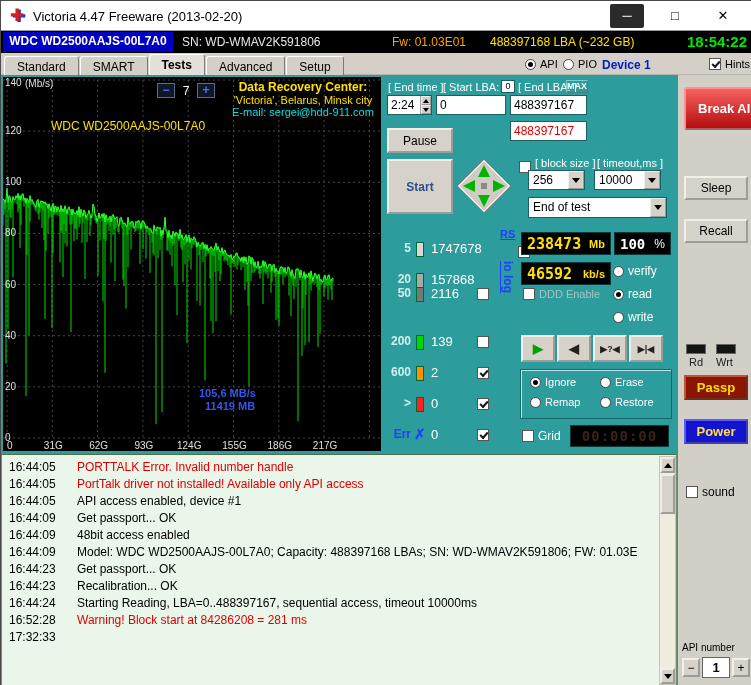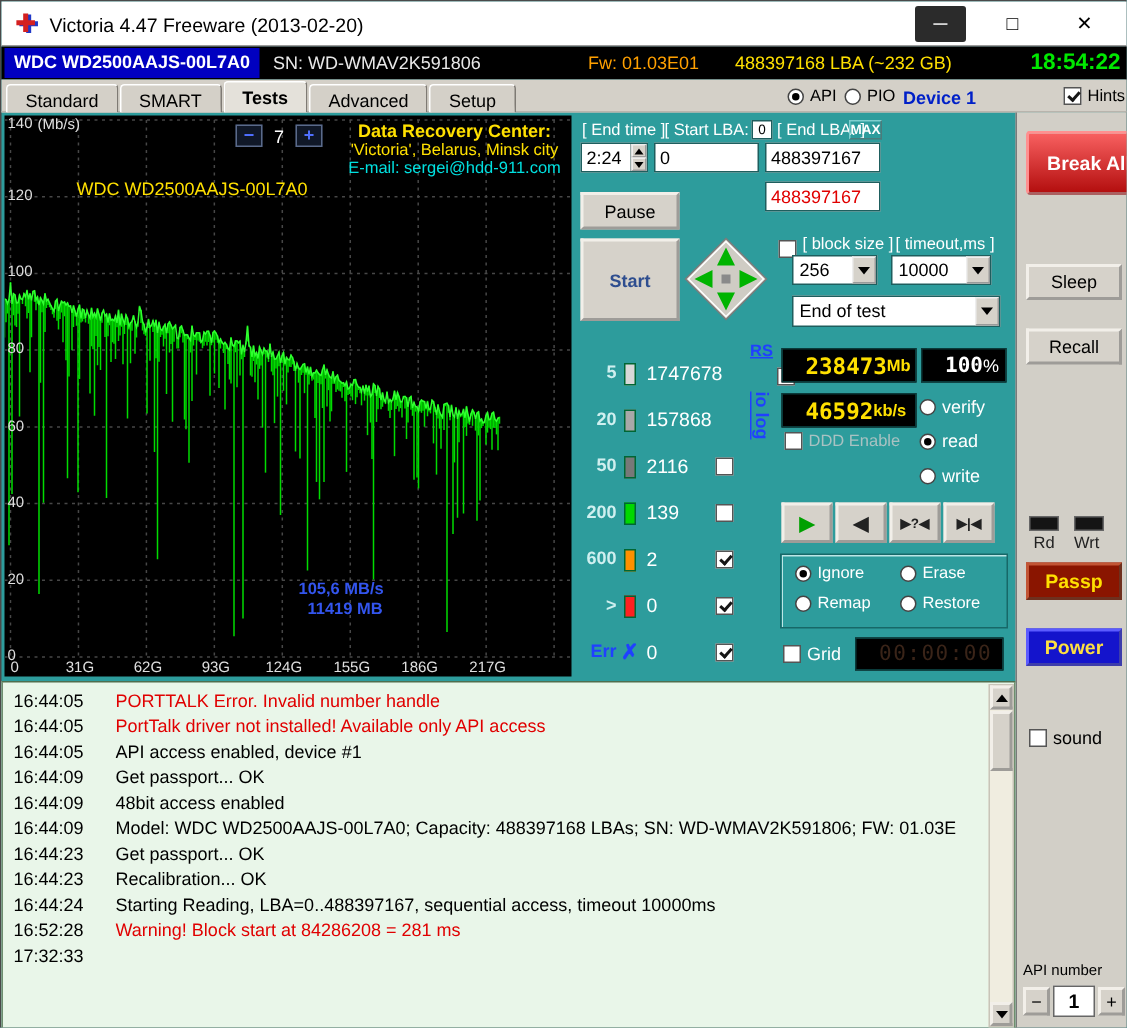--- a/index.html
+++ b/index.html
@@ -69,29 +69,29 @@
   .statrow{position:absolute;left:0;width:130px;height:18px}
   .bucket{position:absolute;left:0;width:26px;text-align:right;color:#CFEFEF;font-size:12px;font-weight:bold}
   .bucket.errc{color:#2040FF}
   .bar{position:absolute;left:31px;top:1px;width:8px;height:15px;border:1px solid #063}
   .errx{position:absolute;left:29px;top:-1px;color:#2040FF;font-size:14px;font-weight:bold}
   .count{position:absolute;left:46px;color:#FFF;font-size:13px}
   .statcb{position:absolute;left:92px;top:2px}
   .rslabel{color:#2040FF;font-weight:bold;font-size:11px;text-decoration:underline}
   .vert{writing-mode:vertical-rl;color:#2040FF;font-size:12px;font-weight:bold;text-decoration:underline}
   
-  .lcd{background:#000;border:1px solid #0A3A3A;display:flex;align-items:center;justify-content:space-between;padding:0 15px}
+  .lcd{background:#000;border:1px solid #0A3A3A;display:flex;align-items:center;justify-content:space-between;padding:0 5px}
   .lcdval{color:#FFE000;font-family:"DejaVu Sans Mono",monospace;font-weight:bold;font-size:15px}
   .lcdval.white{color:#FFF;font-size:14px}
   .lcdunit{color:#FFE000;font-size:11px;font-weight:bold}
   .lcdunit.white{color:#FFF;font-size:12px;font-weight:normal}
   .ddd{font-size:11px;color:#A9C2C2}
   .groupbox{border:1px solid #176868;box-shadow:inset 1px 1px 0 #BCE6E6}
   .gridlabel{font-size:12px;color:#FFF}
-  .timerval{color:#3A2418;font-family:"DejaVu Sans Mono",monospace;font-weight:normal;font-size:14px;letter-spacing:1px;margin:12px auto}
+  .timerval{color:#3A2418;font-family:"DejaVu Sans Mono",monospace;font-weight:bold;font-size:14px;letter-spacing:1px;margin:12px auto}
   .tbtn{position:absolute;width:34px;height:27px;background:#D6D2CA;border:2px outset #F2EFE9;display:flex;align-items:center;justify-content:center;font-weight:bold}
   
   .sidebar{background:#D2CFC7;border-left:1px solid #7A7A7A}
   .breakall{background:linear-gradient(#F86060,#B40F0F);border:2px outset #FF9090;color:#FFF;font-weight:bold;font-size:13px;border-radius:3px}
   .passp{background:#8A1500;border:2px outset #C25535;color:#FFE000;font-weight:bold;font-size:13px}
   .power{background:#1414CC;border:2px outset #5B5BFF;color:#FFE040;font-weight:bold;font-size:13px}
   .led{background:#141414;border:1px solid #666}
   .ledlab{font-size:11px;color:#222}
   .sidetext{font-size:12px;color:#000000}
   .apilabel{font-size:10px;color:#000}
@@ -610,21 +610,21 @@
       <div class="statrow" style="top: 0px;">
         <div class="bucket">5</div>
         <div class="bar" style="background: rgb(216, 216, 216);"></div>
         <div class="count">1747678</div>
       </div>
       <div class="statrow" style="top: 31px;">
         <div class="bucket">20</div>
         <div class="bar" style="background: rgb(168, 168, 168);"></div>
         <div class="count">157868</div>
       </div>
-      <div class="statrow" style="top: 62px; text-decoration: underline;">
+      <div class="statrow" style="top: 45px; text-decoration: underline;">
         <div class="bucket">50</div>
         <div class="bar" style="background: rgb(120, 120, 120);"></div>
         <div class="count">2116</div>
         <div class="cb statcb"></div>
       </div>
       <div class="statrow" style="top: 93px;">
         <div class="bucket">200</div>
         <div class="bar" style="background: rgb(0, 216, 0);"></div>
         <div class="count">139</div>
         <div class="cb statcb"></div>

